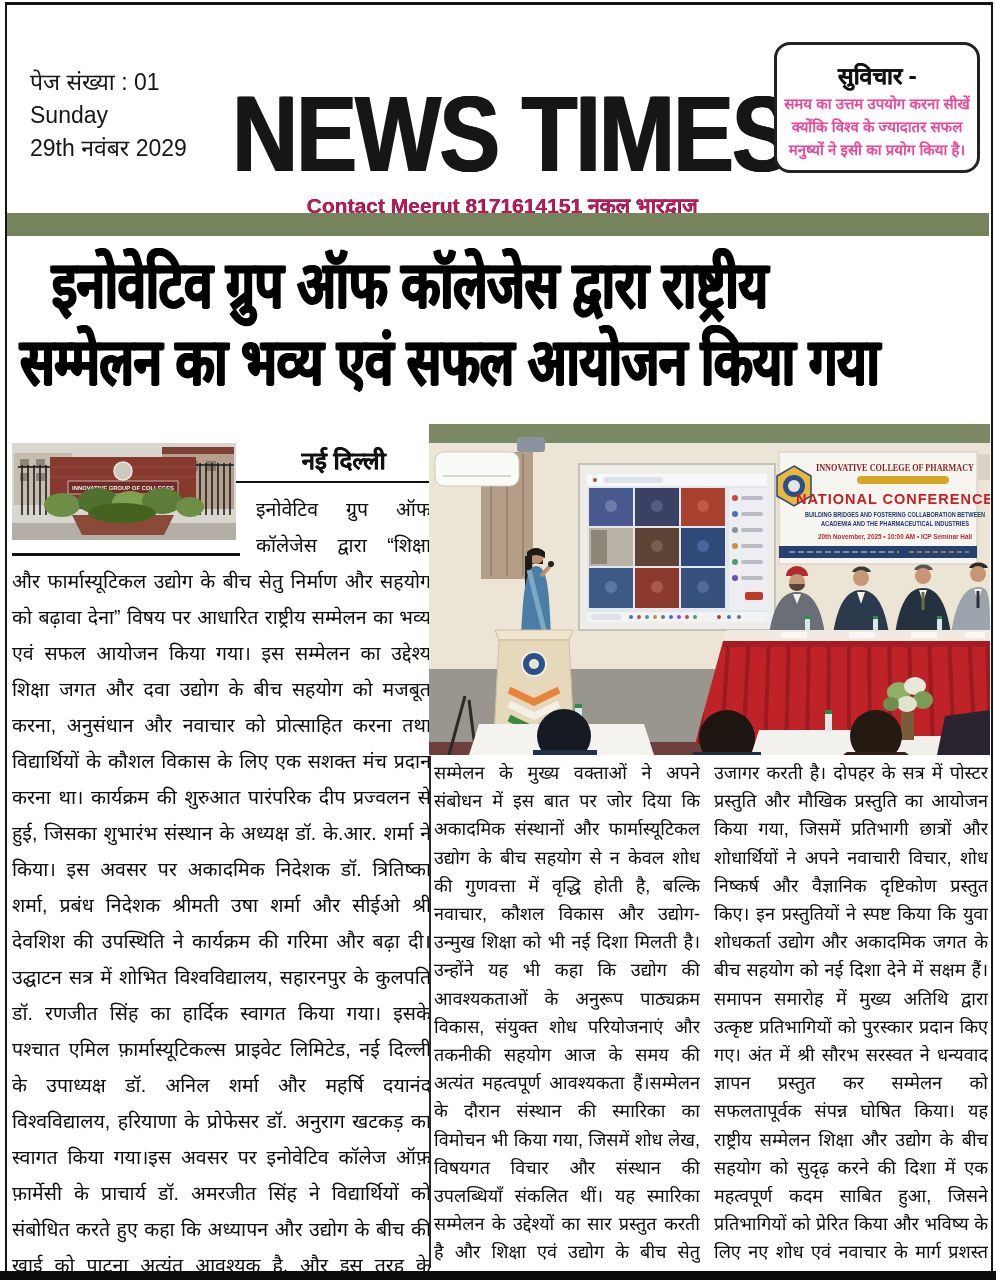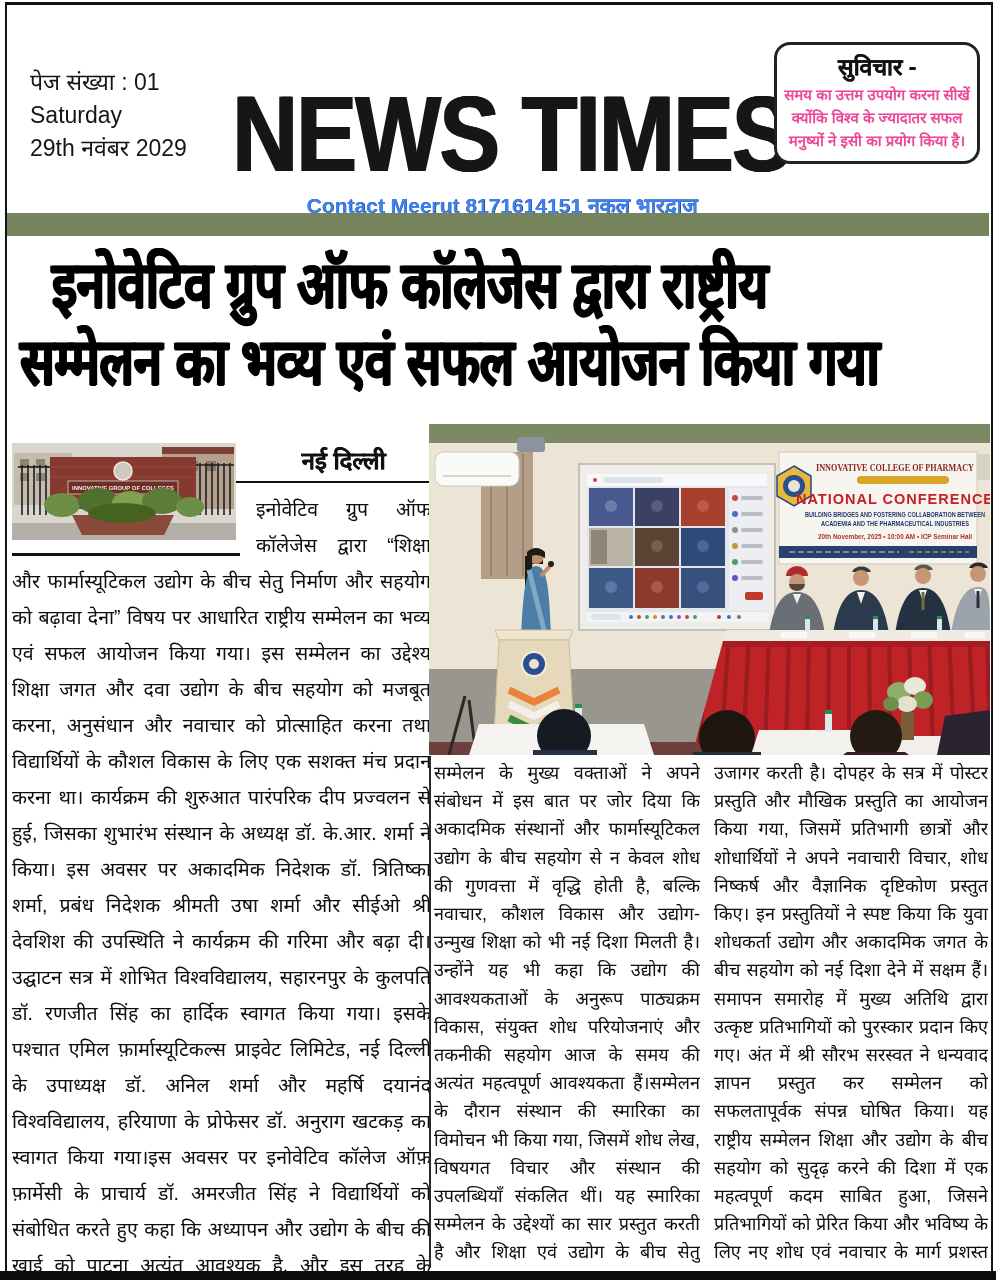--- a/index.html
+++ b/index.html
@@ -10,24 +10,24 @@
   .frame{position:absolute;left:5px;top:2px;width:984px;height:1268px;
     border-left:2px solid #141414;border-top:3px solid #141414;border-right:2px solid #141414;}
   .bottombar{position:absolute;left:0;bottom:0;width:996px;height:9px;background:#0c0c0c;}
 
   
   .pageinfo{position:absolute;left:30px;top:66px;font-size:23px;font-weight:normal;line-height:33px;color:#161616;}
   .masthead{position:absolute;left:212px;top:72px;width:580px;text-align:center;}
   .masthead .title{font-size:98px;font-weight:bold;letter-spacing:-2px;color:#161616;white-space:nowrap;
     transform:scale(.93,1.1);transform-origin:center top;
     text-shadow:1px 0 #161616,-1px 0 #161616;}
-  .masthead .contact{margin-top:6px;font-size:21px;font-weight:bold;color:#3b82f6;
+  .masthead .contact{margin-top:6px;font-size:21px;font-weight:bold;color:#be185d;
     text-shadow:.4px 0 #1a1a1a;}
   .quotebox{position:absolute;right:16px;top:42px;width:186px;border:3px solid #222;border-radius:16px;
-    padding:5px 7px 9px 7px;text-align:center;background:#fff;}
+    padding:14px 7px 9px 7px;text-align:center;background:#fff;}
   .quotebox .qtitle{font-size:23px;font-weight:bold;text-shadow:.5px 0 #111;}
   .quotebox .qbody{font-size:15px;font-weight:bold;line-height:1.52;margin-top:2px;color:#ec4899;}
 
   .greenbar{position:absolute;left:7px;top:213px;width:982px;height:23px;background:#75845c;}
 
   .headline{position:absolute;left:0;top:246px;width:820px;text-align:center;}
   .headline .hl{display:block;font-size:53px;font-weight:bold;line-height:77px;color:#000;white-space:nowrap;
     transform:scale(.95,1.22);transform-origin:center;
     text-shadow:1.2px 0 #000,-1.2px 0 #000,0 .6px #000;}
 
@@ -50,21 +50,21 @@
   .rightcol{position:absolute;left:714px;top:759px;width:274px;height:506px;overflow:hidden;
     font-size:18px;line-height:28.2px;text-align:justify;color:#0d0d0d;}
 </style>
 </head>
 <body>
 
 <div class="frame"></div>
 
 <div class="pageinfo">
   <div>पेज संख्या : 01</div>
-  <div>Saturday</div>
+  <div>Sunday</div>
   <div>29th नवंबर 2029</div>
 </div>
 
 <div class="masthead">
   <div class="title">NEWS TIMES</div>
   <div class="contact">Contact Meerut 8171614151 नकुल भारद्वाज</div>
 </div>
 
 <div class="quotebox">
   <div class="qtitle">सुविचार -</div>

